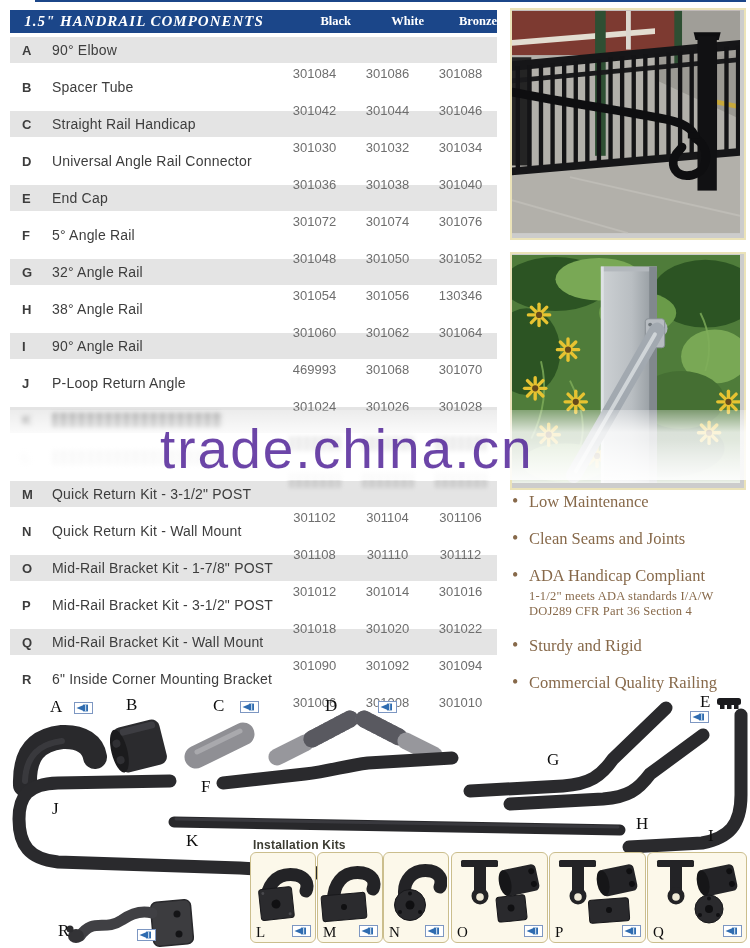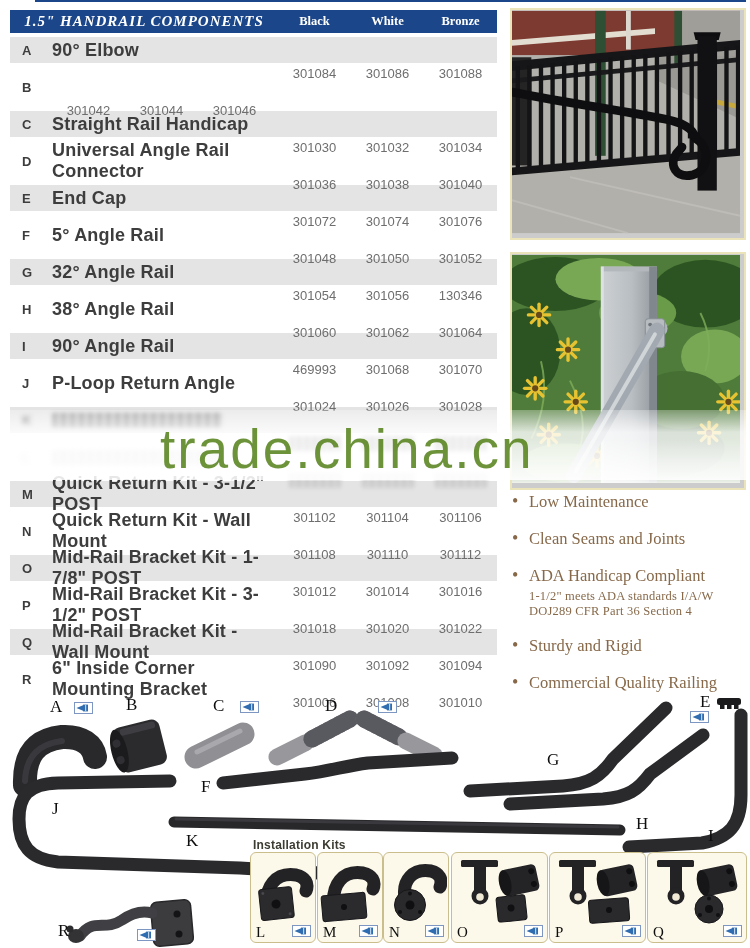--- a/index.html
+++ b/index.html
@@ -8,48 +8,48 @@
   .abs{position:absolute;}
 
   
   #top-line{left:35px;top:0;width:711px;height:2px;background:#1b4689;}
 
   
   #parts-table{left:10px;top:10px;width:487px;}
   .thead{display:flex;align-items:center;height:23px;background:#1b4689;}
   .thead .ttl{flex:1;text-align:center;color:#fff;font-family:"Liberation Serif",serif;
               font-style:italic;font-weight:bold;font-size:15px;letter-spacing:1px;}
-  .thead .col{width:73px;text-align:center;color:#fff;font-family:"Liberation Serif",serif;
+  .thead .col{width:73px;text-align:right;color:#fff;font-family:"Liberation Serif",serif;
               font-weight:bold;font-size:12.5px;}
   .rows{margin-top:4px;}
   .row{display:flex;align-items:center;height:26px;margin-bottom:11px;}
   .row.shaded{background:#e4e4e4;}
   .cl{width:30px;padding-left:12px;font-weight:bold;font-size:13px;color:#3d3d3d;}
-  .cn{flex:1;font-weight:bold;font-size:18px;color:#3d3d3d;letter-spacing:.2px;}
+  .cn{flex:1;font-weight:normal;font-size:14px;color:#3d3d3d;letter-spacing:.2px;}
   .cv{width:73px;text-align:center;font-size:13px;color:#6e6e6e;margin-top:47px;}
   
   .obscured .cl{filter:blur(2.5px);color:#555;}
   .obscured .cn::after{content:"";display:block;width:170px;height:15px;border-radius:2px;
      background:repeating-linear-gradient(90deg,#898989 0 5px,#b9b9b9 5px 9px);filter:blur(2px);}
   .obscured .cv::after{content:"";display:block;width:52px;height:15px;margin:0 auto;border-radius:2px;
      background:repeating-linear-gradient(90deg,#8e8e8e 0 4px,#bbb 4px 8px);filter:blur(2px);}
   .obscured-light .cl{filter:blur(3px);opacity:.35;}
   .obscured-light .cn::after,.obscured-light .cv::after{opacity:.3;}
 
   
   .photo{border:2px solid #ebe3b9;background:#ccc;}
   #photo1{left:510px;top:8px;width:232px;height:228px;}
   #photo2{left:510px;top:252px;width:232px;height:234px;}
   .photo svg{display:block;}
 
   
   #wm-band{left:0;top:410px;width:750px;height:70px;z-index:5;
     background:linear-gradient(to bottom,rgba(255,255,255,.30) 0%,rgba(255,255,255,.82) 32%,rgba(255,255,255,.88) 100%);}
   #wm-text{left:160px;top:417px;z-index:6;font-size:55px;font-weight:400;letter-spacing:2px;
-    color:#4d7c0f;opacity:.82;white-space:nowrap;}
+    color:#4c1d95;opacity:.82;white-space:nowrap;}
 
   
   #features{left:512px;top:492px;width:236px;}
   .feat{position:relative;padding-left:17px;margin-bottom:17px;
         font-family:"Liberation Serif",serif;font-size:16.5px;color:#87694a;}
   .feat .blt{position:absolute;left:0;top:-1px;font-size:18px;color:#87694a;}
   .feat .sub{font-size:12.5px;line-height:15px;margin-top:3px;letter-spacing:.2px;}
 
   
   #diagram-svg{left:0;top:695px;z-index:1;}
@@ -84,20 +84,21 @@
     <div class="rows">
       <div class="row shaded">
           <span class="cl">A</span>
           <span class="cn">90° Elbow</span>
           <span class="cv">301084</span>
           <span class="cv">301086</span>
           <span class="cv">301088</span>
         </div>
       <div class="row">
           <span class="cl">B</span>
+          <span class="cn">Spacer Tube</span>
           <span class="cv">301042</span>
           <span class="cv">301044</span>
           <span class="cv">301046</span>
         </div>
       <div class="row shaded">
           <span class="cl">C</span>
           <span class="cn">Straight Rail Handicap</span>
           <span class="cv">301030</span>
           <span class="cv">301032</span>
           <span class="cv">301034</span>

